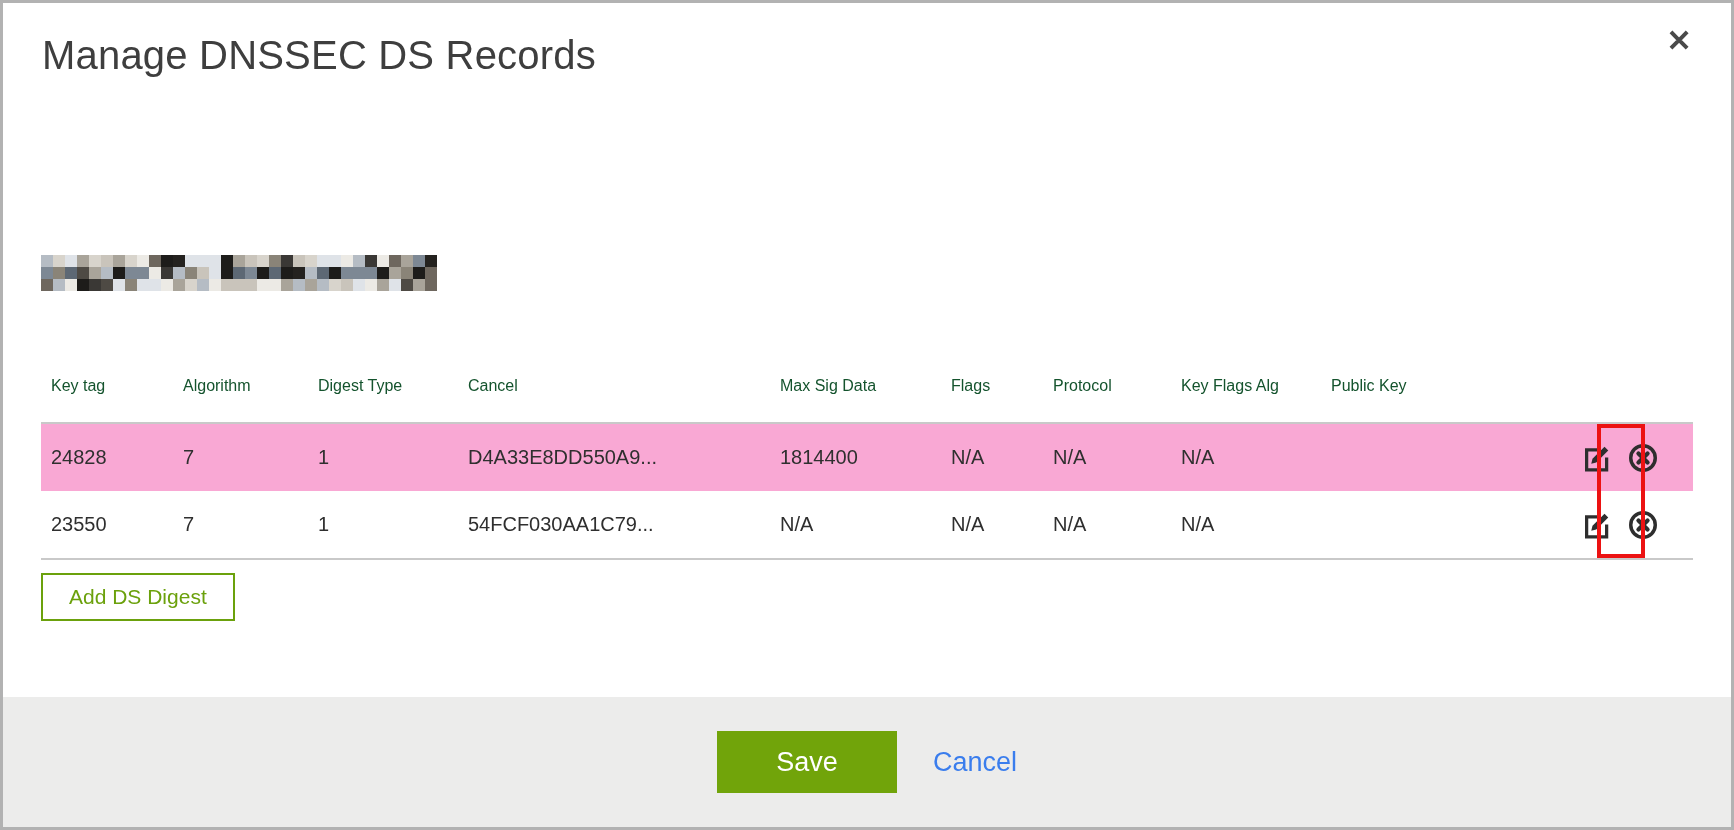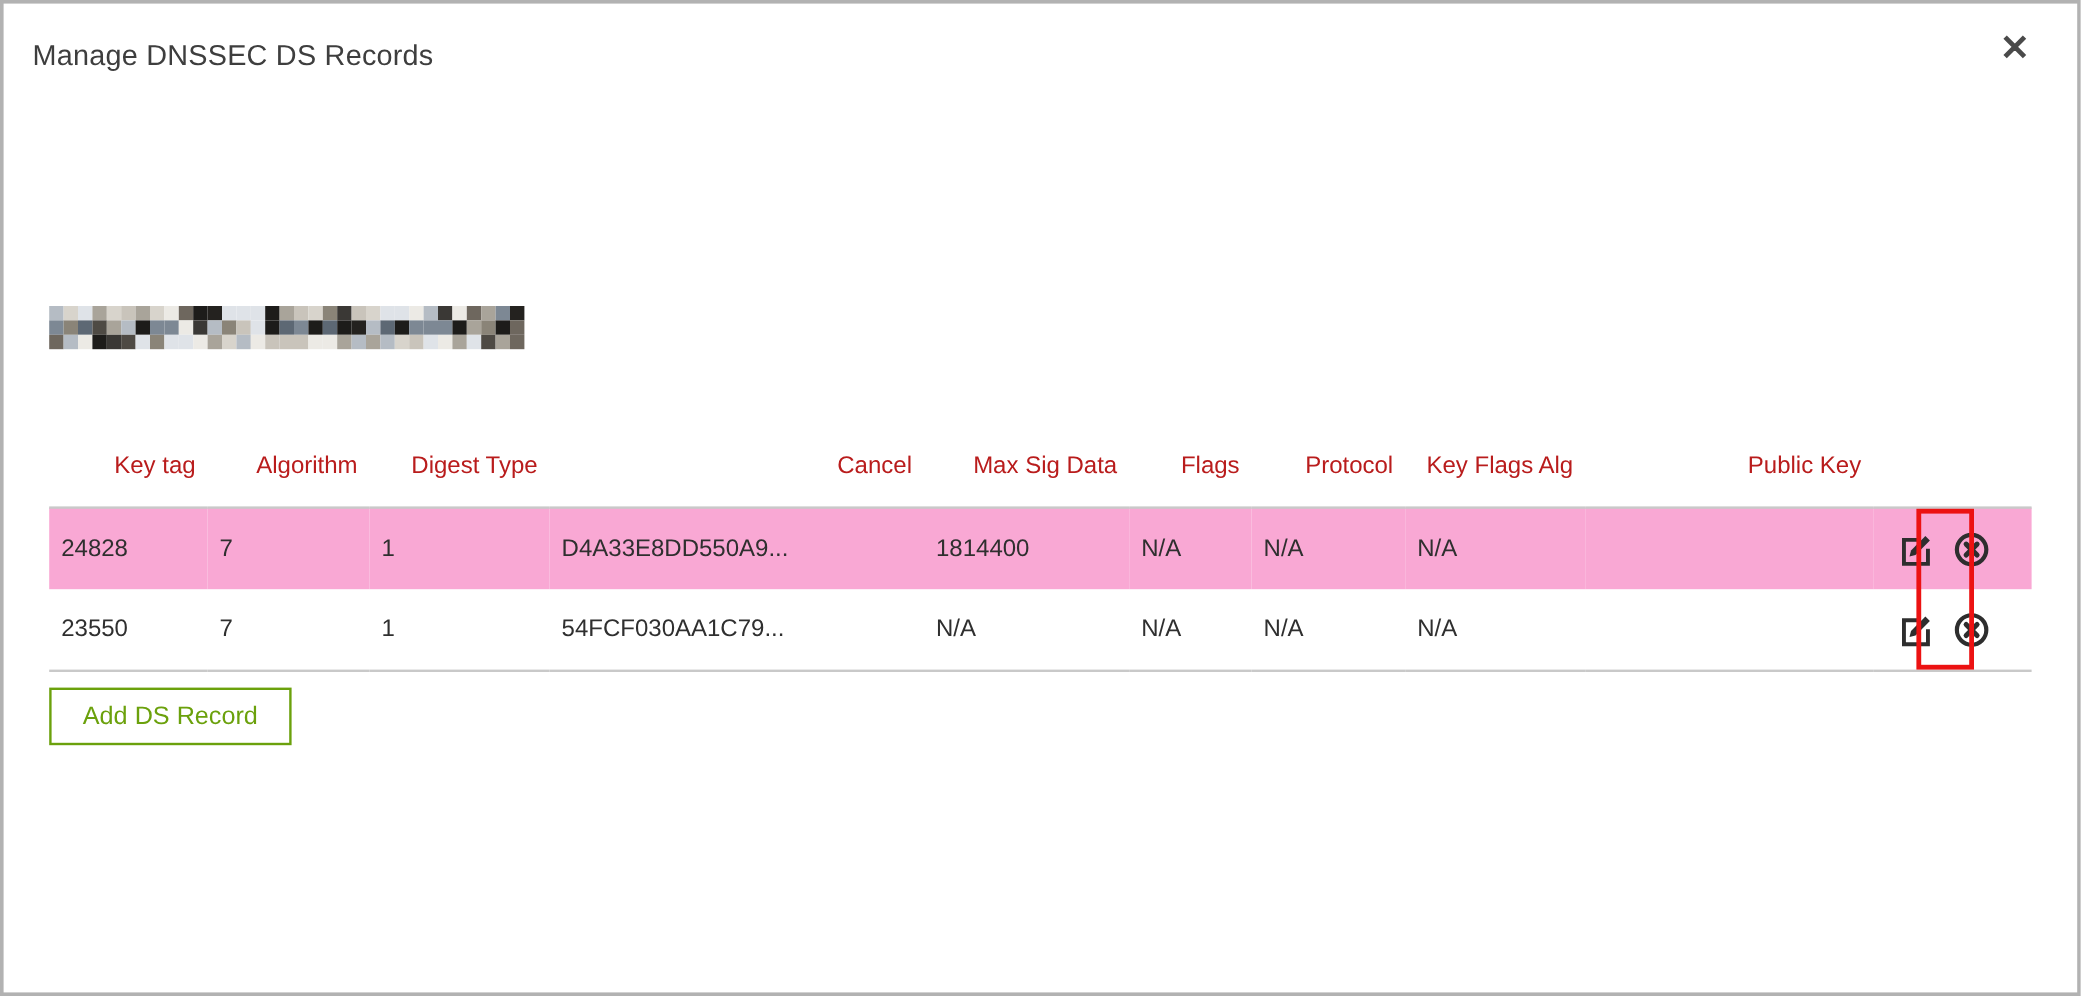--- a/index.html
+++ b/index.html
@@ -4,36 +4,36 @@
 <style>
   * { margin:0; padding:0; box-sizing:border-box; }
   html,body { background:#ffffff; }
   body { font-family:"Liberation Sans","DejaVu Sans",sans-serif; width:1734px; height:830px; }
 
   .modal { width:1734px; height:830px; background:#fff; border:3px solid #b2b2b2;
            display:flex; flex-direction:column; position:relative; overflow:hidden; }
 
   .content { flex:1; position:relative; }
 
-  .title { position:absolute; left:24px; top:30px; font-size:24px; font-weight:400;
+  .title { position:absolute; left:39px; top:30px; font-size:40px; font-weight:400;
            color:#3e3e3e; letter-spacing:.2px; }
 
   .close-btn { position:absolute; right:30px; top:16px; width:44px; height:44px;
                background:none; border:none; cursor:pointer; font-size:30px; font-weight:700;
                color:#4a4a4a; line-height:44px; text-align:center; }
 
   .mosaic { position:absolute; left:38px; top:252px; width:396px; height:36px;
             display:flex; flex-wrap:wrap; }
   .mosaic span { width:12px; height:12px; display:block; }
 
   .instruction { position:absolute; left:38px; top:316px; font-size:24px; color:#333; }
 
   .ds-table { position:absolute; left:38px; top:370px; width:1652px; border-collapse:collapse;
               table-layout:fixed; font-size:20px; color:#2f2f2f; }
-  .ds-table th { text-align:right; font-weight:400; font-size:20px; color:#b91c1c;
+  .ds-table th { text-align:left; font-weight:400; font-size:16px; color:#14532d;
                  padding:4px 10px 0 10px; height:50px; vertical-align:top; }
   .ds-table tbody tr { height:68px; }
   .ds-table tbody { border-top:2px solid #c9c9c9; border-bottom:2px solid #c9c9c9; }
   .ds-table tbody tr.odd { background:#f9a8d4; }
   .ds-table td { padding:0 10px; vertical-align:middle; }
   .col-keytag{width:132px} .col-alg{width:135px} .col-dtype{width:150px} .col-digest{width:312px}
   .col-maxsig{width:171px} .col-flags{width:102px} .col-proto{width:128px} .col-kda{width:150px}
   .col-pub{width:240px} .col-actions{width:132px}
   .actions-cell { text-align:right; padding-right:46px !important; white-space:nowrap; }
   .icon-btn { background:none; border:none; cursor:pointer; padding:0; margin-left:10px;
@@ -252,16 +252,20 @@
                 </svg>
               </span>
             </button>
           </td>
         </tr>
       </tbody>
     </table>
 
     <div class="highlight-box"></div>
 
-    <button class="add-btn">Add DS Record</button>
+    <button class="add-btn">Add DS Digest</button>
   </div>
 
+  <div class="footer">
+    <button class="save-btn">Save</button>
+    <button class="cancel-link">Cancel</button>
+  </div>
 </div>
 
 </body></html>

